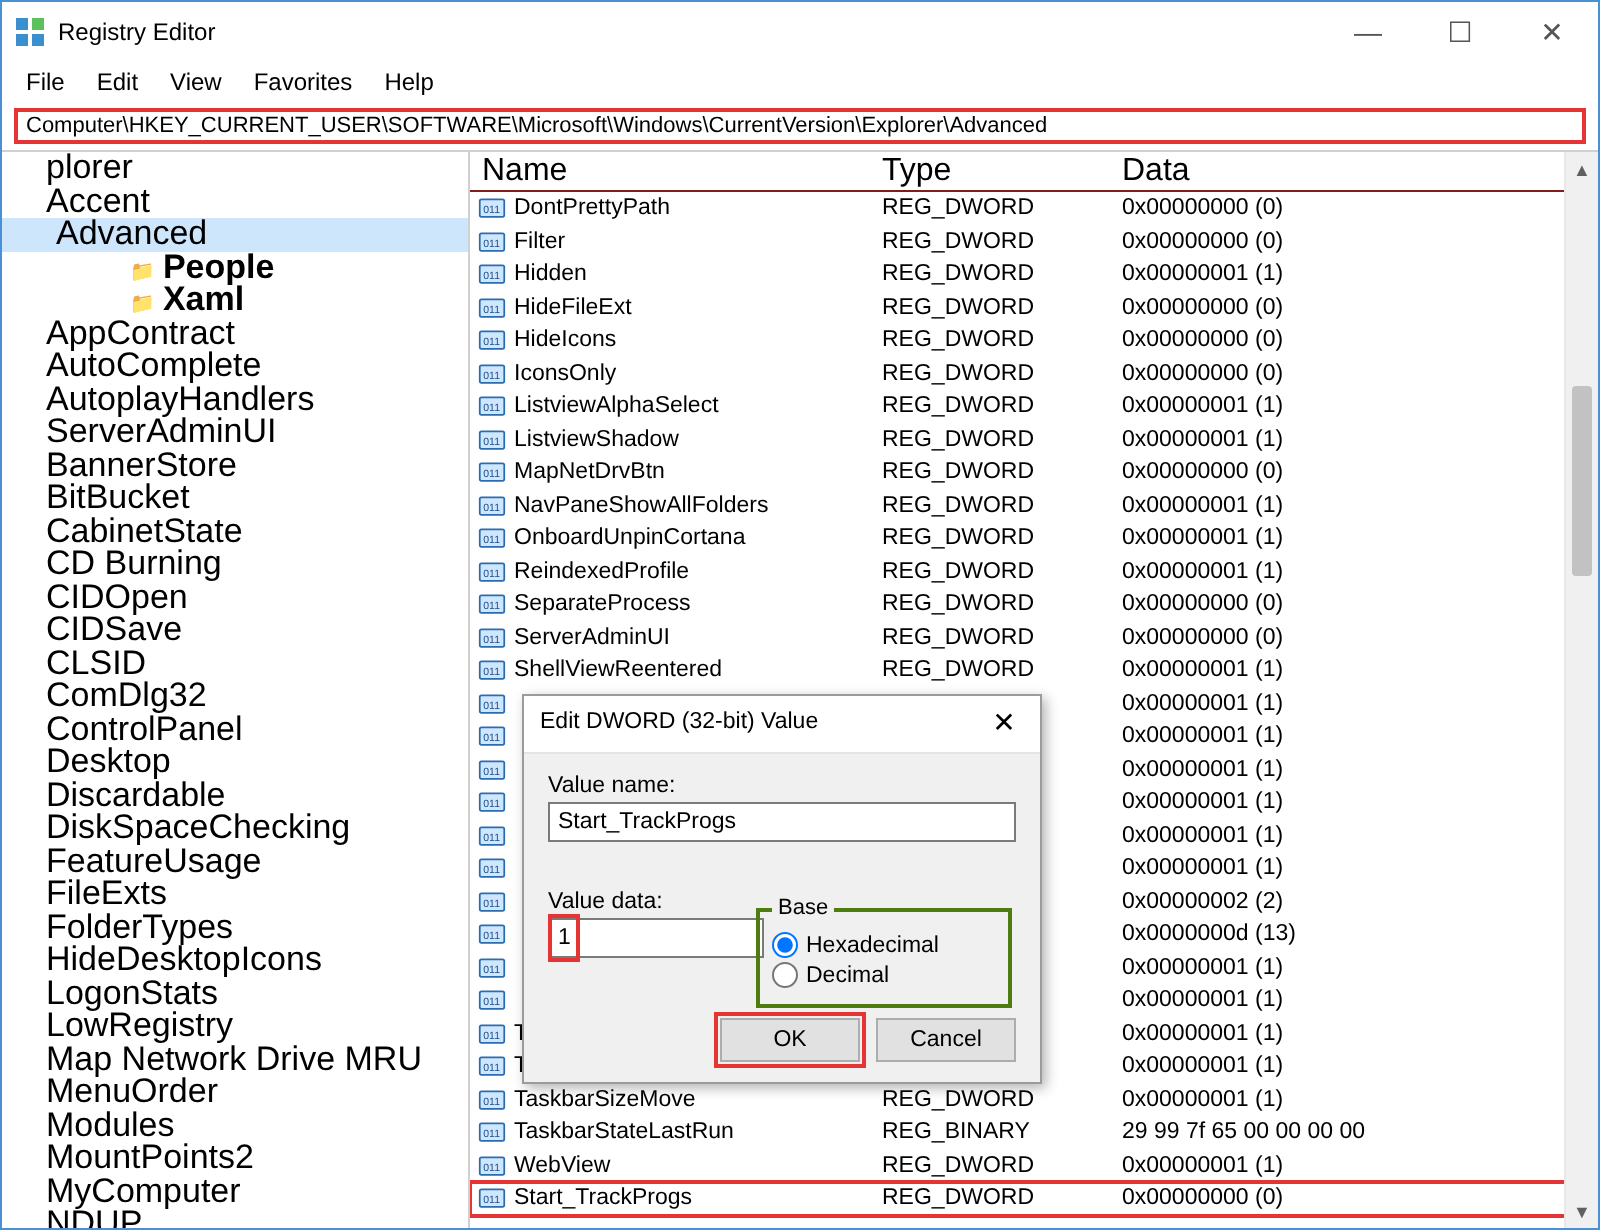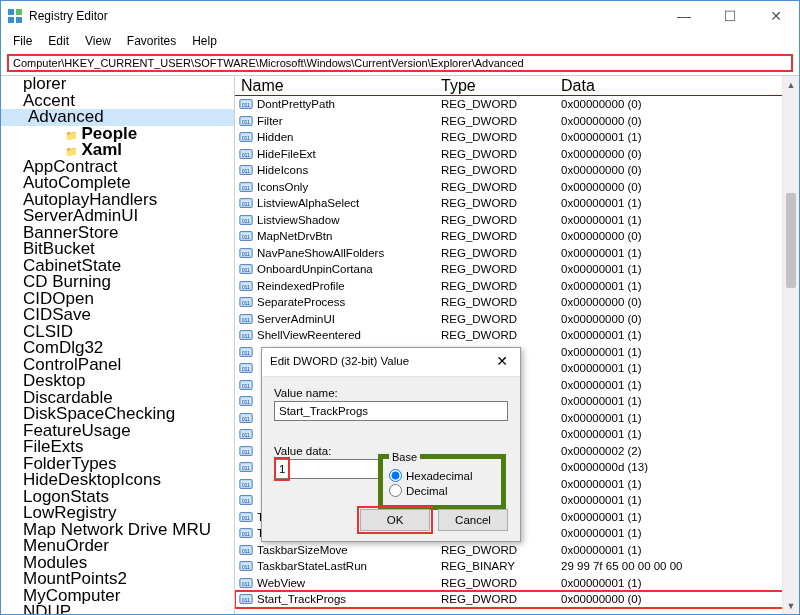--- a/index.html
+++ b/index.html
@@ -53,21 +53,21 @@
 
   
   .dialog { position:absolute; left:261px; top:347px; width:260px; background:#f0f0f0; border:1px solid #9b9b9b; box-shadow:2px 2px 6px rgba(0,0,0,.3); z-index:50; font-size:11.5px;}
   .dialog .d-title { display:flex; justify-content:space-between; align-items:center; padding:4px 8px 6px 8px; background:#fff; border-bottom:1px solid #e4e4e4;}
   .dialog .d-close { width:20px; height:18px; display:flex; align-items:center; justify-content:center; cursor:pointer; font-size:14px;}
   .dialog .d-body { padding:6px 12px 10px 12px;}
   .dialog .d-label { margin:4px 0 2px 0;}
   .dialog input[type=text]{ width:100%; height:20px; font-size:11.5px; padding:1px 4px; border:1px solid #7a7a7a; background:#fff;}
   .dialog .valuedata-wrap{ position:relative; width:108px;}
   .dialog .valuedata-wrap .redmark{ position:absolute; left:0px; top:-2px; width:16px; height:24px; border:2px solid #e63434; pointer-events:none;}
-  .dialog .base-box{ position:absolute; right:14px; top:77px; width:128px; border:5px solid #4d7c0f; padding:8px 6px 6px 6px;}
+  .dialog .base-box{ position:absolute; right:14px; top:77px; width:128px; border:2px solid #4d7c0f; padding:8px 6px 6px 6px;}
   .dialog .base-box .bt{ position:absolute; top:-8px; left:6px; background:#f0f0f0; padding:0 3px; font-size:11px;}
   .dialog .radio-row{ display:flex; align-items:flex-end; gap:4px; margin:2px 0;}
   .dialog .btnrow{ display:flex; justify-content:flex-end; gap:8px; margin-top:30px; position:relative;}
   .dialog .btn{ width:70px; height:22px; border:1px solid #adadad; background:#e1e1e1; cursor:pointer; font-size:11.5px;}
   .dialog .btn.ok{ outline:2px solid #e63434; outline-offset:1px;}
 
   
   .fake-scroll { position:absolute; right:0; top:0; bottom:0; width:17px; background:#f0f0f0; border-left:1px solid #e8e8e8; display:flex; flex-direction:column;}
   .fake-scroll .arrow{height:17px;display:flex;align-items:center;justify-content:center;color:#606060;cursor:pointer;font-size:9px;}
   .fake-scroll .thumb{ flex:0 0 95px; background:#c2c2c2; margin:1px 3px; border-radius:2px; cursor:pointer; margin-top:100px;}

